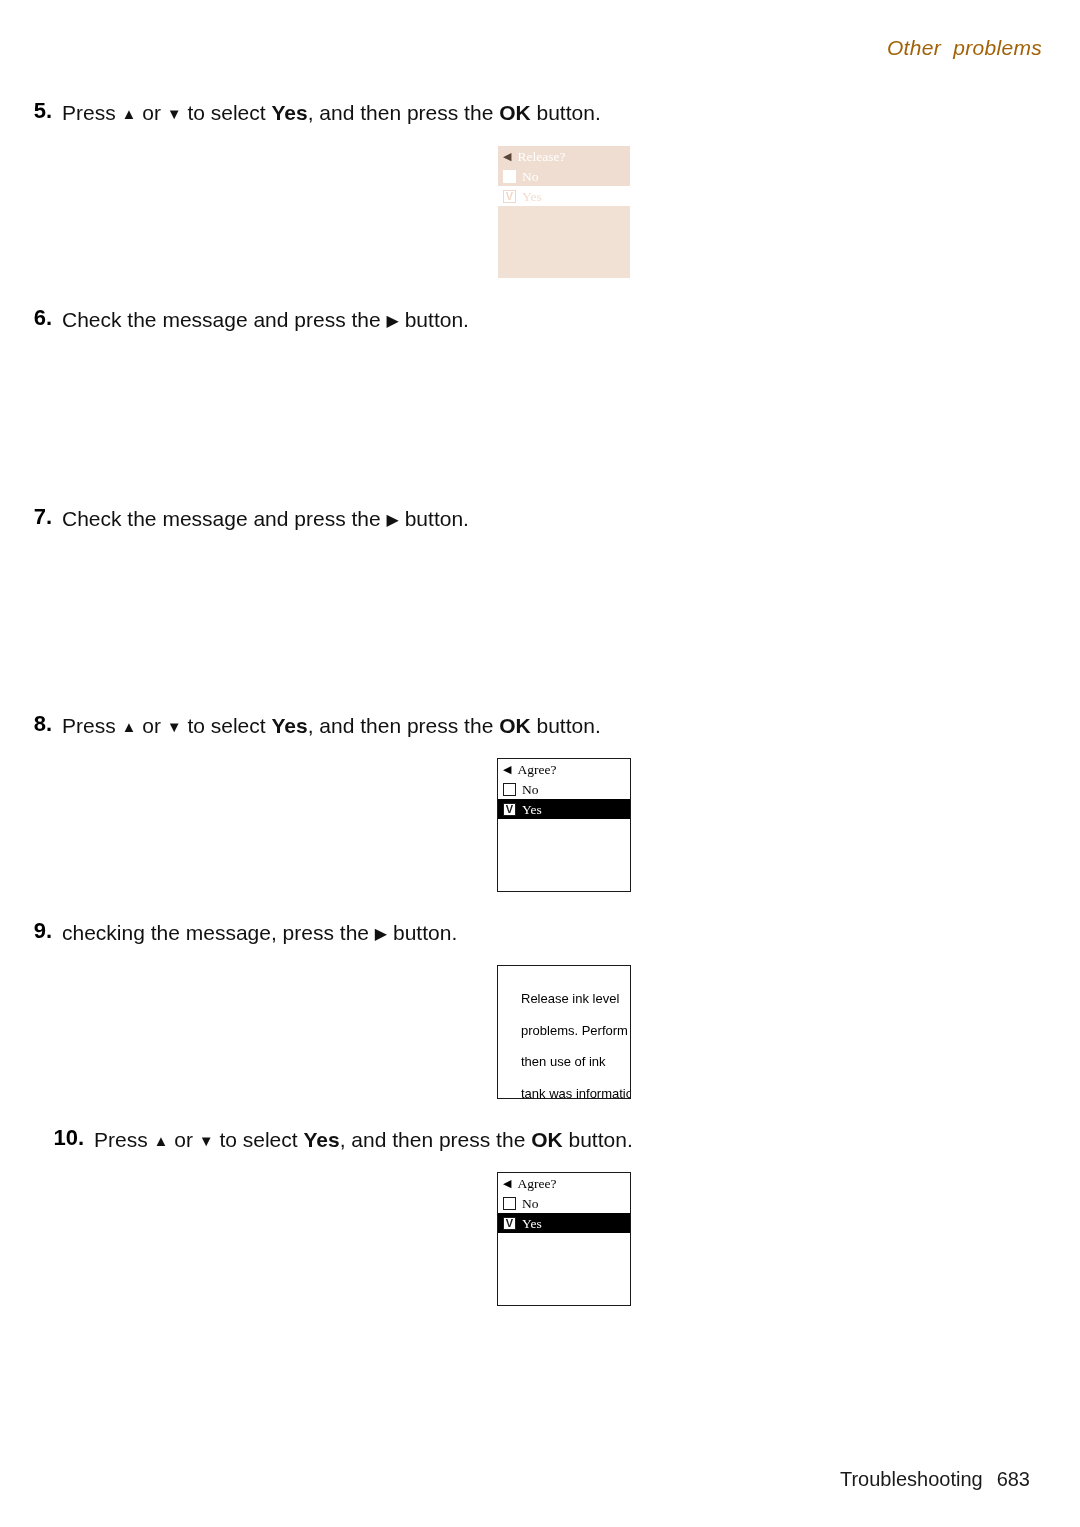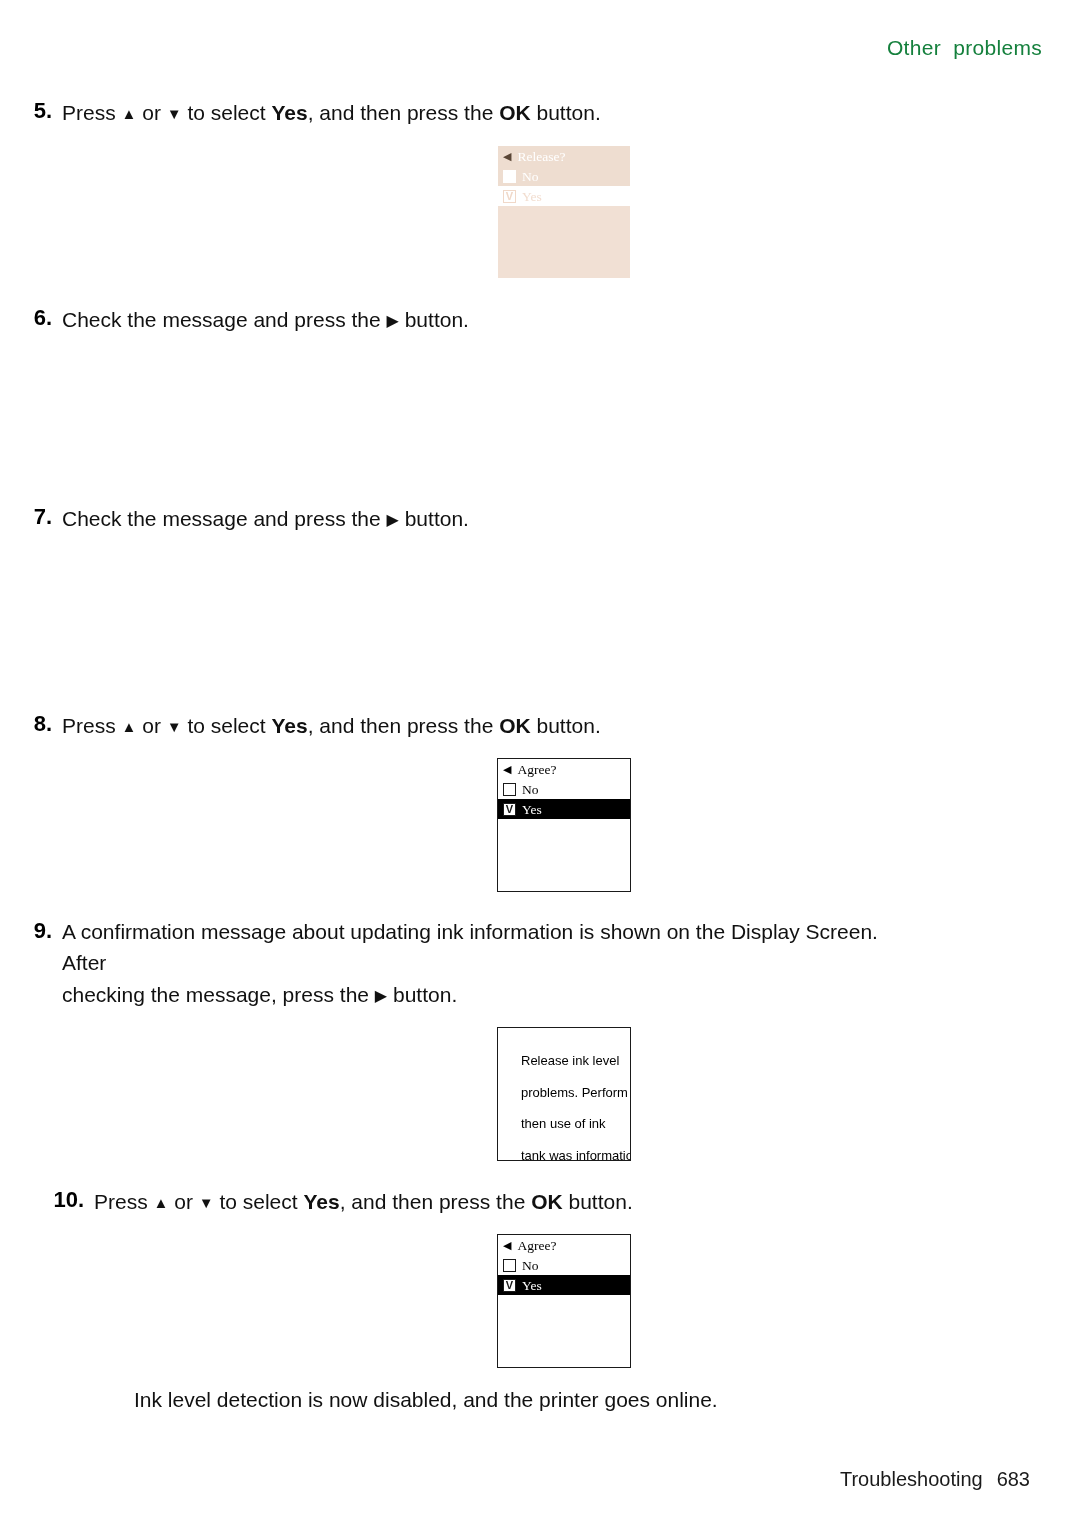--- a/index.html
+++ b/index.html
@@ -16,22 +16,23 @@
     overflow: hidden;
   }
 
   
   .page-header {
     position: absolute;
     top: 36px;
     right: 38px;
     font-size: 21px;
     letter-spacing: 0.3px;
-    color: #15803d;
+    color: #a16207;
     white-space: pre;
+    font-style: italic;
   }
 
   
   .steps {
     position: absolute;
     top: 96px;
     left: 0;
     width: 1080px;
   }
   .step {
@@ -55,20 +56,21 @@
   .step-num.wide {
     width: 62px;
     flex: 0 0 62px;
     margin-left: 32px;
   }
   .step-text {
     font-size: 21px;
     line-height: 31px;
     max-width: 855px;
     color: #111;
+    text-align: right;
   }
   .step-text b { font-weight: bold; }
   .tri-up::before   { content: "\25B2"; font-size: 15px; }
   .tri-down::before { content: "\25BC"; font-size: 15px; }
   .tri-right::before{ content: "\25B6"; font-size: 16px; }
   .glyph { display: inline-block; vertical-align: 1px; }
 
   
   .lcd-wrap {
     display: flex;
@@ -296,21 +298,20 @@
       </div>
     </div>
   </div>
 
   <div class="gap-m"></div>
 
   <div class="step">
     <div class="step-head">
       <div class="step-num">9.</div>
       <div class="step-text">
-        <div>A confirmation message about updating ink information is shown on the Display Screen.  After</div>
         <div><span>checking the message, press the</span>
           <span class="glyph tri-right"></span>
           <span>button.</span></div>
       </div>
     </div>
 
     <div class="gap-s"></div>
 
     <div class="lcd-wrap">
       <div class="lcd lcd-msg">
@@ -346,17 +347,16 @@
         <div class="lcd-row selected">
           <span class="chk">V</span>
           <span class="lcd-label">Yes</span>
         </div>
       </div>
     </div>
   </div>
 
   <div class="gap-s"></div>
 
-  <div class="closing">Ink level detection is now disabled, and the printer goes online.</div>
 
 </div>
 
 <div class="page-footer"><span>Troubleshooting</span><span class="pg">683</span></div>
 
 </body></html>

